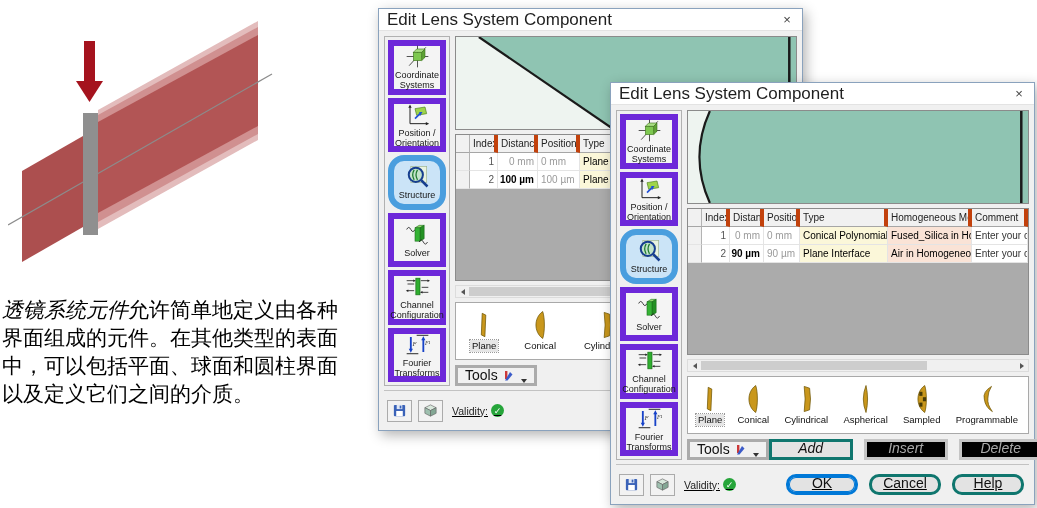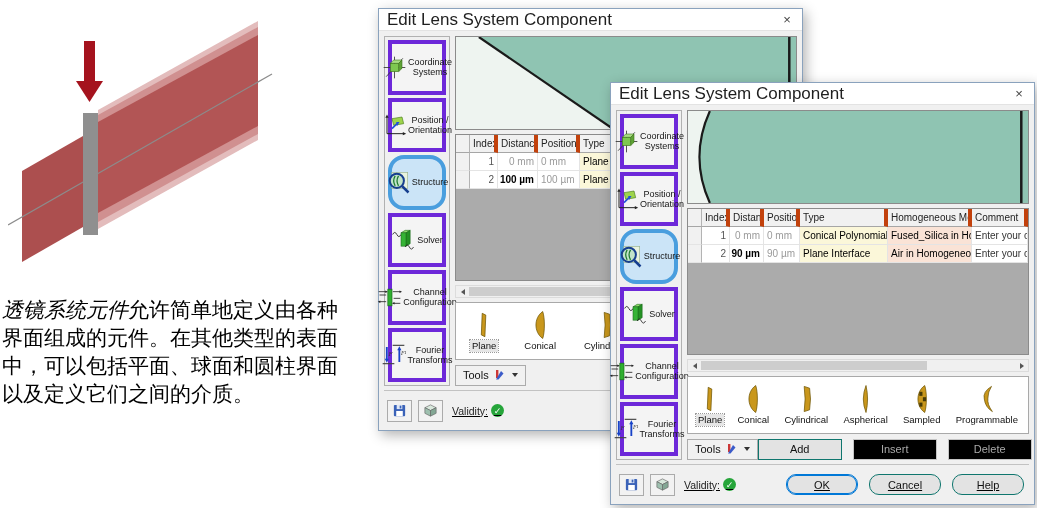--- a/index.html
+++ b/index.html
@@ -24,22 +24,22 @@
               display:flex; align-items:center; padding:0 6px 0 8px; }
   .titlebar .t { flex:1; font-size:17px; color:#1f1f1f; white-space:nowrap; overflow:hidden; }
   .closebtn { width:18px; height:18px; display:flex; align-items:center; justify-content:center;
               font-size:13px; color:#444; }
 
   .content { flex:1; display:flex; flex-direction:column; padding:5px; gap:4px; min-height:0; }
   .workrow { flex:1; display:flex; gap:5px; min-height:0; }
 
   .sidebar { flex:0 0 66px; width:66px; border:1px solid #b1b1b1; background:#f0f0f0;
              padding:3px; display:flex; flex-direction:column; gap:3px; box-sizing:border-box; }
-  .sbtn { flex:1; min-height:0; border:4px solid #6d28d9; background:#f4f4f4;
-          display:flex; flex-direction:row; align-items:center; justify-content:center;
+  .sbtn { flex:1; min-height:0; border:6px solid #6d28d9; background:#f4f4f4;
+          display:flex; flex-direction:column; align-items:center; justify-content:center;
           gap:1px; padding:4px; box-sizing:border-box; }
   .sbtn.sel { background:#cbe4f7; border-color:#4a9ede;border-radius:16px; }
   .sicon { width:25px; height:25px; flex:0 0 auto; }
   .slbl { font-size:9px; line-height:10px; text-align:center; color:#161616; }
 
   .maincol { flex:1; display:flex; flex-direction:column; gap:4px; min-width:0; }
   .preview { flex:0 0 94px; height:94px; border:1px solid #8b8b8b; box-sizing:border-box; background:#eef4f0; }
   .preview svg { display:block; width:100%; height:100%; }
 
   .tablepanel { flex:1; border:1px solid #8b8b8b; background:#ababab; overflow:hidden;
@@ -70,26 +70,26 @@
   .gallery { flex:0 0 58px; height:58px; border:1px solid #a9a9a9; background:#fff;
              display:flex; align-items:center; box-sizing:border-box; }
   .gal-front { justify-content:space-between; padding:0 8px; }
   .gal-back { justify-content:flex-start; gap:24px; padding:0 0 0 14px; }
   .gitem { display:flex; flex-direction:column; align-items:center; gap:0; }
   .gitem svg { width:18px; height:30px; }
   .glbl { font-size:9.5px; color:#101010; padding:0 2px; line-height:12px; }
   .gitem.sel .glbl { background:#e6e6e6; outline:1px dotted #9a9a9a; }
 
   .toolsrow { flex:0 0 22px; display:flex; align-items:center; }
-  .btn { height:21px; background:#e3e3e3; border:1px solid #0f766e; font-size:11px; color:#111;
-         display:inline-flex; align-items:center; justify-content:center; box-sizing:border-box; }
+  .btn { height:21px; background:#e3e3e3; border:3px solid #0f766e; font-size:14px; color:#111;
+         display:inline-flex; align-items:flex-end; justify-content:center; box-sizing:border-box; }
   .tools-btn { padding:0 7px; gap:4px; background:#f1f1f1; border-color:#ababab; }
   .caret { width:0; height:0; border-left:3.5px solid transparent; border-right:3.5px solid transparent; border-top:4px solid #333; margin-left:2px; }
   .rowbtns { margin-left:auto; display:flex; gap:11px; padding-right:2px; }
-  .rowbtns .btn { width:84px; }
+  .rowbtns .btn { width:84px;font-style:italic; }
   .btn.disabled { color:#aaa; border-color:#c5c5c5; background:#000000; }
 
   .footer { flex:0 0 29px; border-top:1px solid #c2c2c2; display:flex; align-items:center;
             gap:6px; padding:5px 3px 0 3px;text-decoration:underline; }
   .iconbtn { width:23px; height:20px; border:1px solid #ababab; background:#f2f2f2;
              display:flex; align-items:center; justify-content:center; }
   .validity { font-size:10.5px; color:#222; margin-left:3px; display:flex; align-items:center; gap:3px; }
   .check { width:13px; height:13px; border-radius:50%; background:#26a53a; color:#fff; font-size:9px;
            display:flex; align-items:center; justify-content:center; font-weight:bold; }
   .footbtns { margin-left:auto; display:flex; gap:11px; padding-right:2px; }

